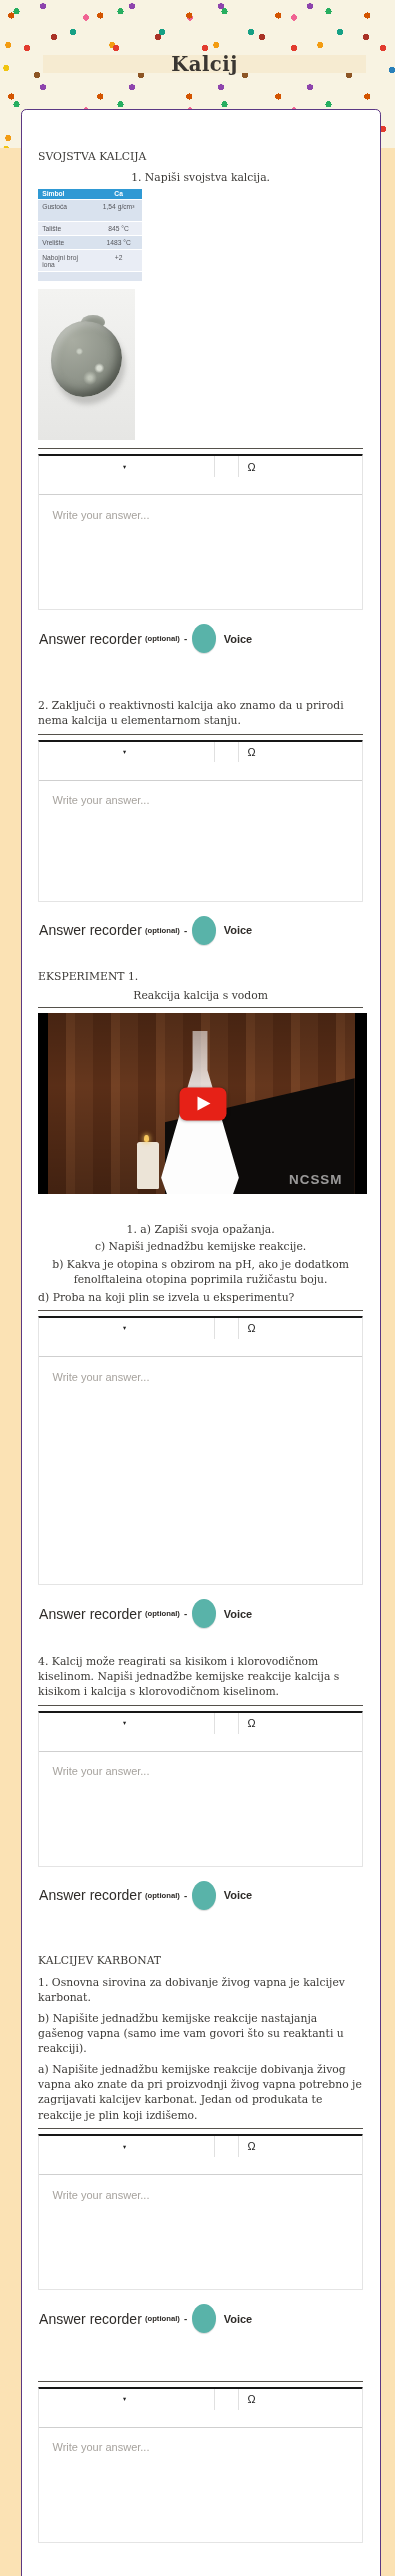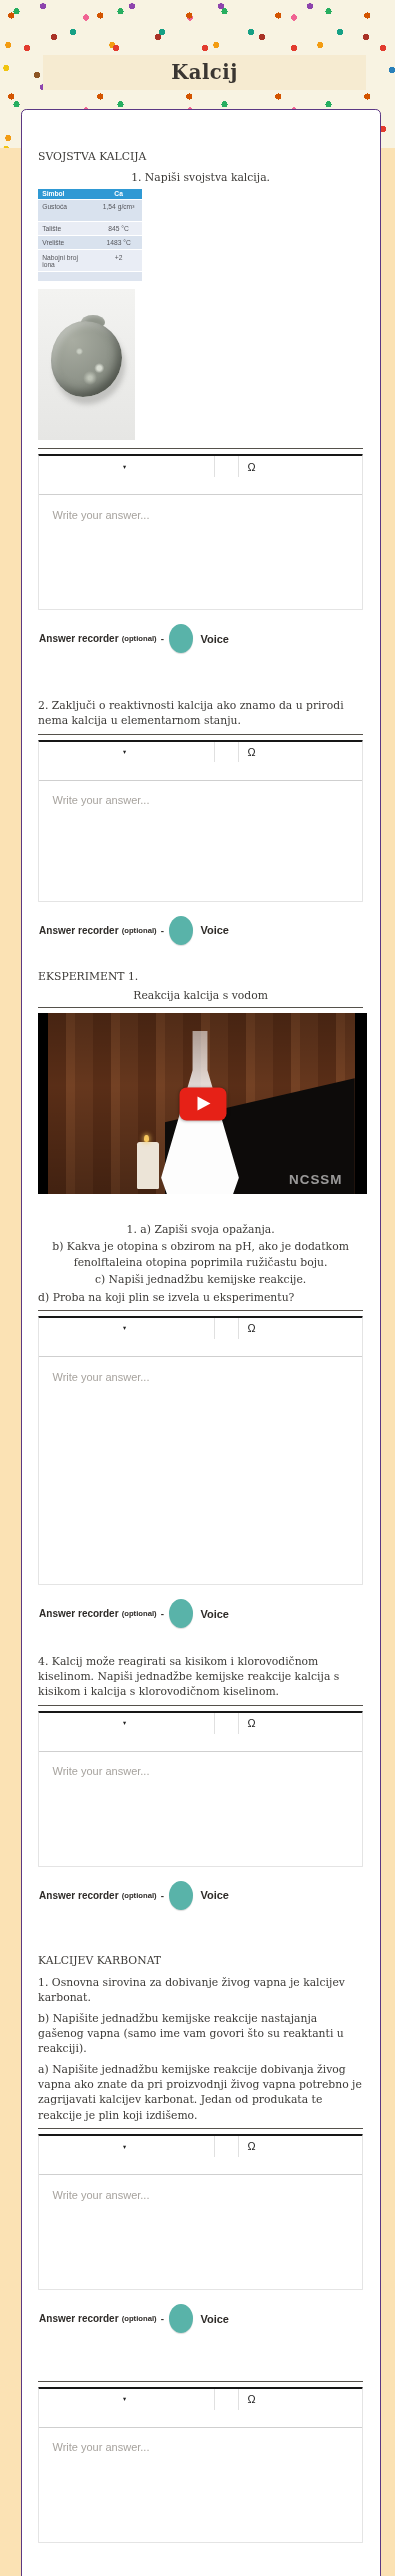--- a/index.html
+++ b/index.html
@@ -23,21 +23,21 @@
       radial-gradient(circle 3.1px at 16.5px 11.3px, #27ae60 98%, transparent),
       radial-gradient(circle 3.1px at 54px 37px, #a93226 98%, transparent),
       radial-gradient(circle 3.1px at 86px 17.5px, #f06292 98%, transparent),
       radial-gradient(circle 3.1px at 37px 75px, #8d5524 98%, transparent),
       radial-gradient(circle 3.1px at 80px 70px, #2980b9 98%, transparent),
       radial-gradient(circle 3.1px at 8.2px 45px, #f39c12 98%, transparent);
     background-size:89px 81px, 89px 81px, 89px 81px, 89px 81px, 89px 81px, 89px 81px,
                     104px 93px, 104px 93px, 104px 93px, 104px 93px, 104px 93px, 104px 93px;
   }
   .title-banner {
-    position:absolute; left:43px; top:55px; width:323px; height:35px;
+    position:absolute; left:43px; top:55px; width:323px; height:18px;
     background:#f6ebd1; display:flex; align-items:center; justify-content:center;
   }
   .title-banner h1 {
     font-family:"DejaVu Serif", serif; font-size:19.6px; font-weight:600;
     color:#3a3632; letter-spacing:0.5px;
   }
   
   .card {
     position:relative; margin:-39px 0 18.5px 20.6px; width:360px;
     background:#fff; border:1.5px solid #5b3884; border-radius:5.2px;
@@ -87,21 +87,21 @@
     position:absolute; left:26%; top:6.2px; font-size:6.2px; color:#222; cursor:pointer;
   }
   .tb-sep { position:absolute; top:0; width:0.5px; height:20.6px; background:#e0e0e0; }
   .tb-sep.s1 { left:54%; } .tb-sep.s2 { left:61.5%; }
   .tb-omega { position:absolute; left:64.5%; top:4.1px; font-size:10.8px; color:#222; font-weight:500; cursor:pointer; }
   .ta { position:relative; padding:13.4px 13.4px; }
   .ta-std { height:114px; } .ta-mid { height:120px; } .ta-tall { height:227px; }
   .placeholder { font-size:11px; color:#a7a39e; }
   
   .recorder { display:flex; align-items:center; margin:0 0 0 1px; min-height:30px; }
-  .rec-label { font-size:10px; font-weight:bold; color:#2e2b28; }
+  .rec-label { font-size:14px; font-weight:normal; color:#2e2b28; }
   .rec-opt { font-size:7.7px; font-weight:bold; color:#2e2b28; margin-left:3.1px; }
   .rec-dash { font-size:9.8px; font-weight:bold; color:#2e2b28; margin:0 5.2px 0 4.1px; }
   .voice-btn {
     width:24px; height:29px; border:none; border-radius:50%;
     background:#59b3a9; cursor:pointer; box-shadow:0 1px 1px rgba(0,0,0,.15);
   }
   .rec-voice { font-size:11px; font-weight:bold; color:#2e2b28; margin-left:7.2px; }
   
   .video { position:relative; width:329px; height:181px; background:#000; margin-bottom:28px; overflow:hidden; cursor:pointer; }
   .play-btn {
@@ -235,22 +235,22 @@
       <div class="v1-flame"></div>
       <div class="v1-flask"></div>
       <div class="v1-mark">NCSSM</div>
     </div>
     <div class="play-btn">
         <div class="play-tri"></div>
       </div>
   </div>
 
   <div class="serif question q-tight">1. a) Zapiši svoja opažanja.</div>
+  <div class="serif question q-tight">c) Napiši jednadžbu kemijske reakcije.</div>
   <div class="serif question q-tight">b) Kakva je otopina s obzirom na pH, ako je dodatkom fenolftaleina otopina poprimila ružičastu boju.</div>
-  <div class="serif question q-tight">c) Napiši jednadžbu kemijske reakcije.</div>
   <div class="serif question">d) Proba na koji plin se izvela u eksperimentu?</div>
   <hr class="divider">
   <div class="editor">
     <div class="toolbar">
       <span class="tb-caret">▾</span>
       <span class="tb-sep s1"></span>
       <span class="tb-sep s2"></span>
       <span class="tb-omega">Ω</span>
     </div>
     <div class="ta ta-tall" role="textbox">

